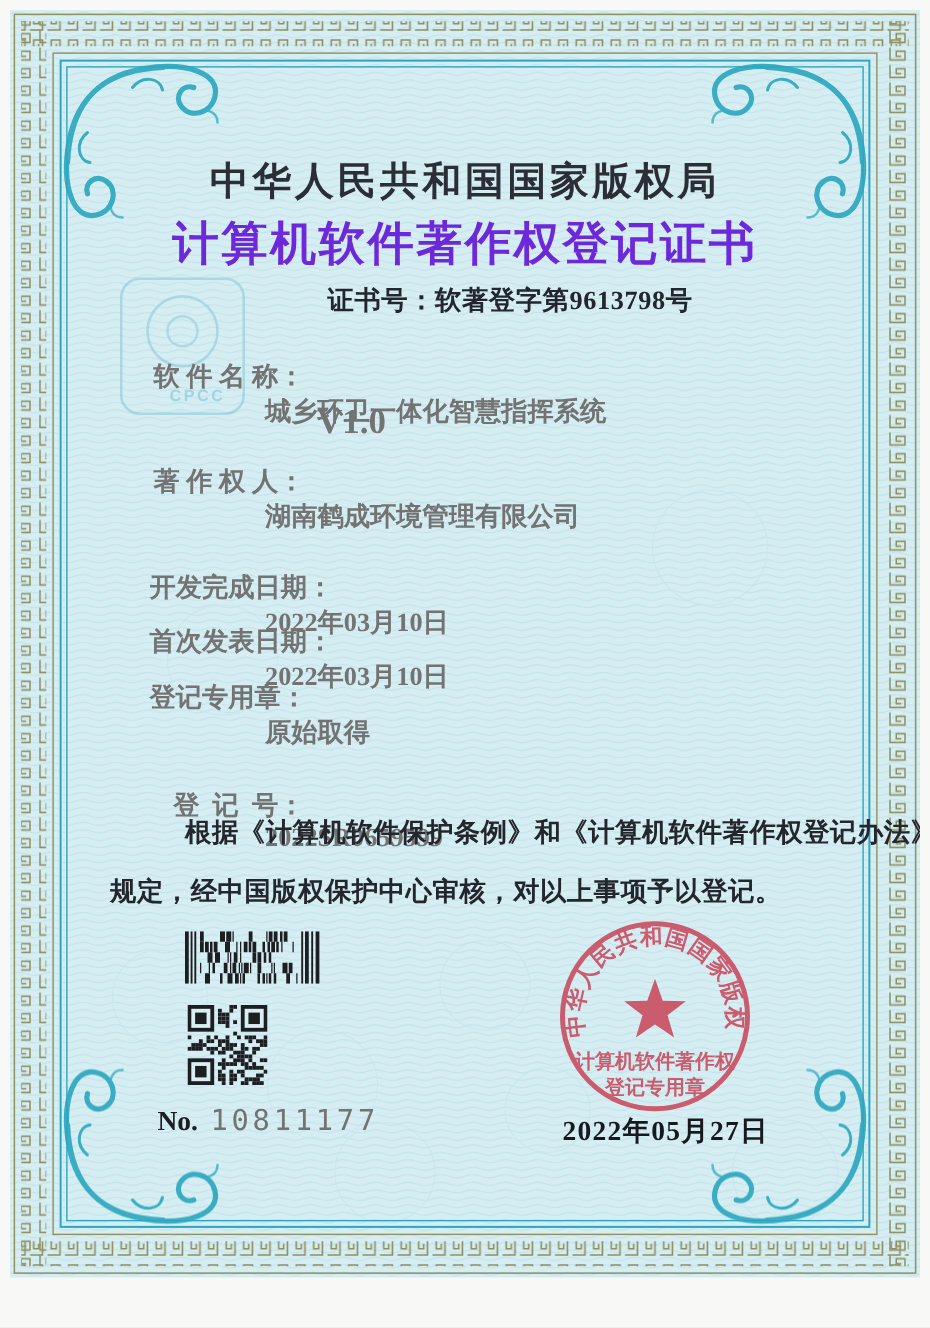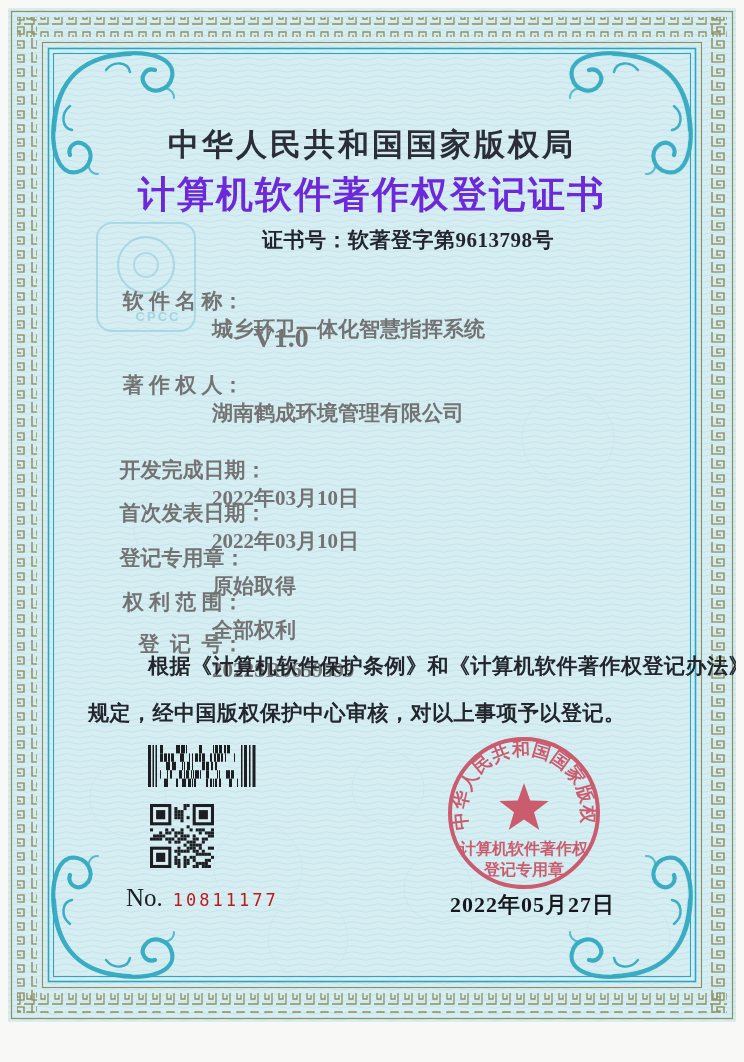--- a/index.html
+++ b/index.html
@@ -39,24 +39,24 @@
   .row-regno{top:597px;}
 
   .statement-line{position:absolute;font-size:21px;font-weight:600;color:#23262c;letter-spacing:.5px;white-space:pre;}
   .stmt1{left:140px;top:644px;}
   .stmt2{left:80px;top:691px;text-align:right;}
 
   .barcode{position:absolute;left:140px;top:737px;width:110px;height:42px;}
   .qr-code{position:absolute;left:142px;top:796px;width:64px;height:64px;}
 
   .serial{position:absolute;left:118px;top:876px;}
-  .serial .no-label{font-size:25px;font-weight:400;color:#1c1e24;text-align:center;}
+  .serial .no-label{font-size:22px;font-weight:700;color:#1c1e24;text-align:center;}
   .serial .no-number{
     font-family:"DejaVu Sans Mono","Liberation Mono",monospace;
-    font-size:17px;color:#b91c1c;letter-spacing:3px;margin-left:10px;
+    font-size:23px;color:#737373;letter-spacing:3px;margin-left:10px;
   }
 
   .seal-svg{position:absolute;left:416px;top:705px;width:200px;height:200px;opacity:.88;}
   .issue-date{
     position:absolute;left:442px;top:882px;font-size:22px;font-weight:700;
     color:#17191f;letter-spacing:1px;white-space:pre;
   }
 
   .watermark{
     position:absolute;left:88px;top:214px;width:96px;height:106px;
@@ -170,24 +170,20 @@
       <span class="label">开发完成日期：</span>
       <span class="value">2022年03月10日</span>
     </div>
     <div class="field-row row-pubdate">
       <span class="label">首次发表日期：</span>
       <span class="value">2022年03月10日</span>
     </div>
     <div class="field-row row-acquire">
       <span class="label">登记专用章：</span>
       <span class="value">原始取得</span>
-    </div>
-    <div class="field-row row-scope">
-      <span class="label">权 利 范 围：</span>
-      <span class="value">全部权利</span>
     </div>
     <div class="field-row row-regno">
       <span class="label">登  记  号：</span>
       <span class="value">2022SR0659599</span>
     </div>
 
     <div class="statement-line stmt1">根据《计算机软件保护条例》和《计算机软件著作权登记办法》的</div>
     <div class="statement-line stmt2">规定，经中国版权保护中心审核，对以上事项予以登记。</div>
 
     <svg class="barcode" id="barcode" viewBox="0 0 110 42" aria-hidden="true">

